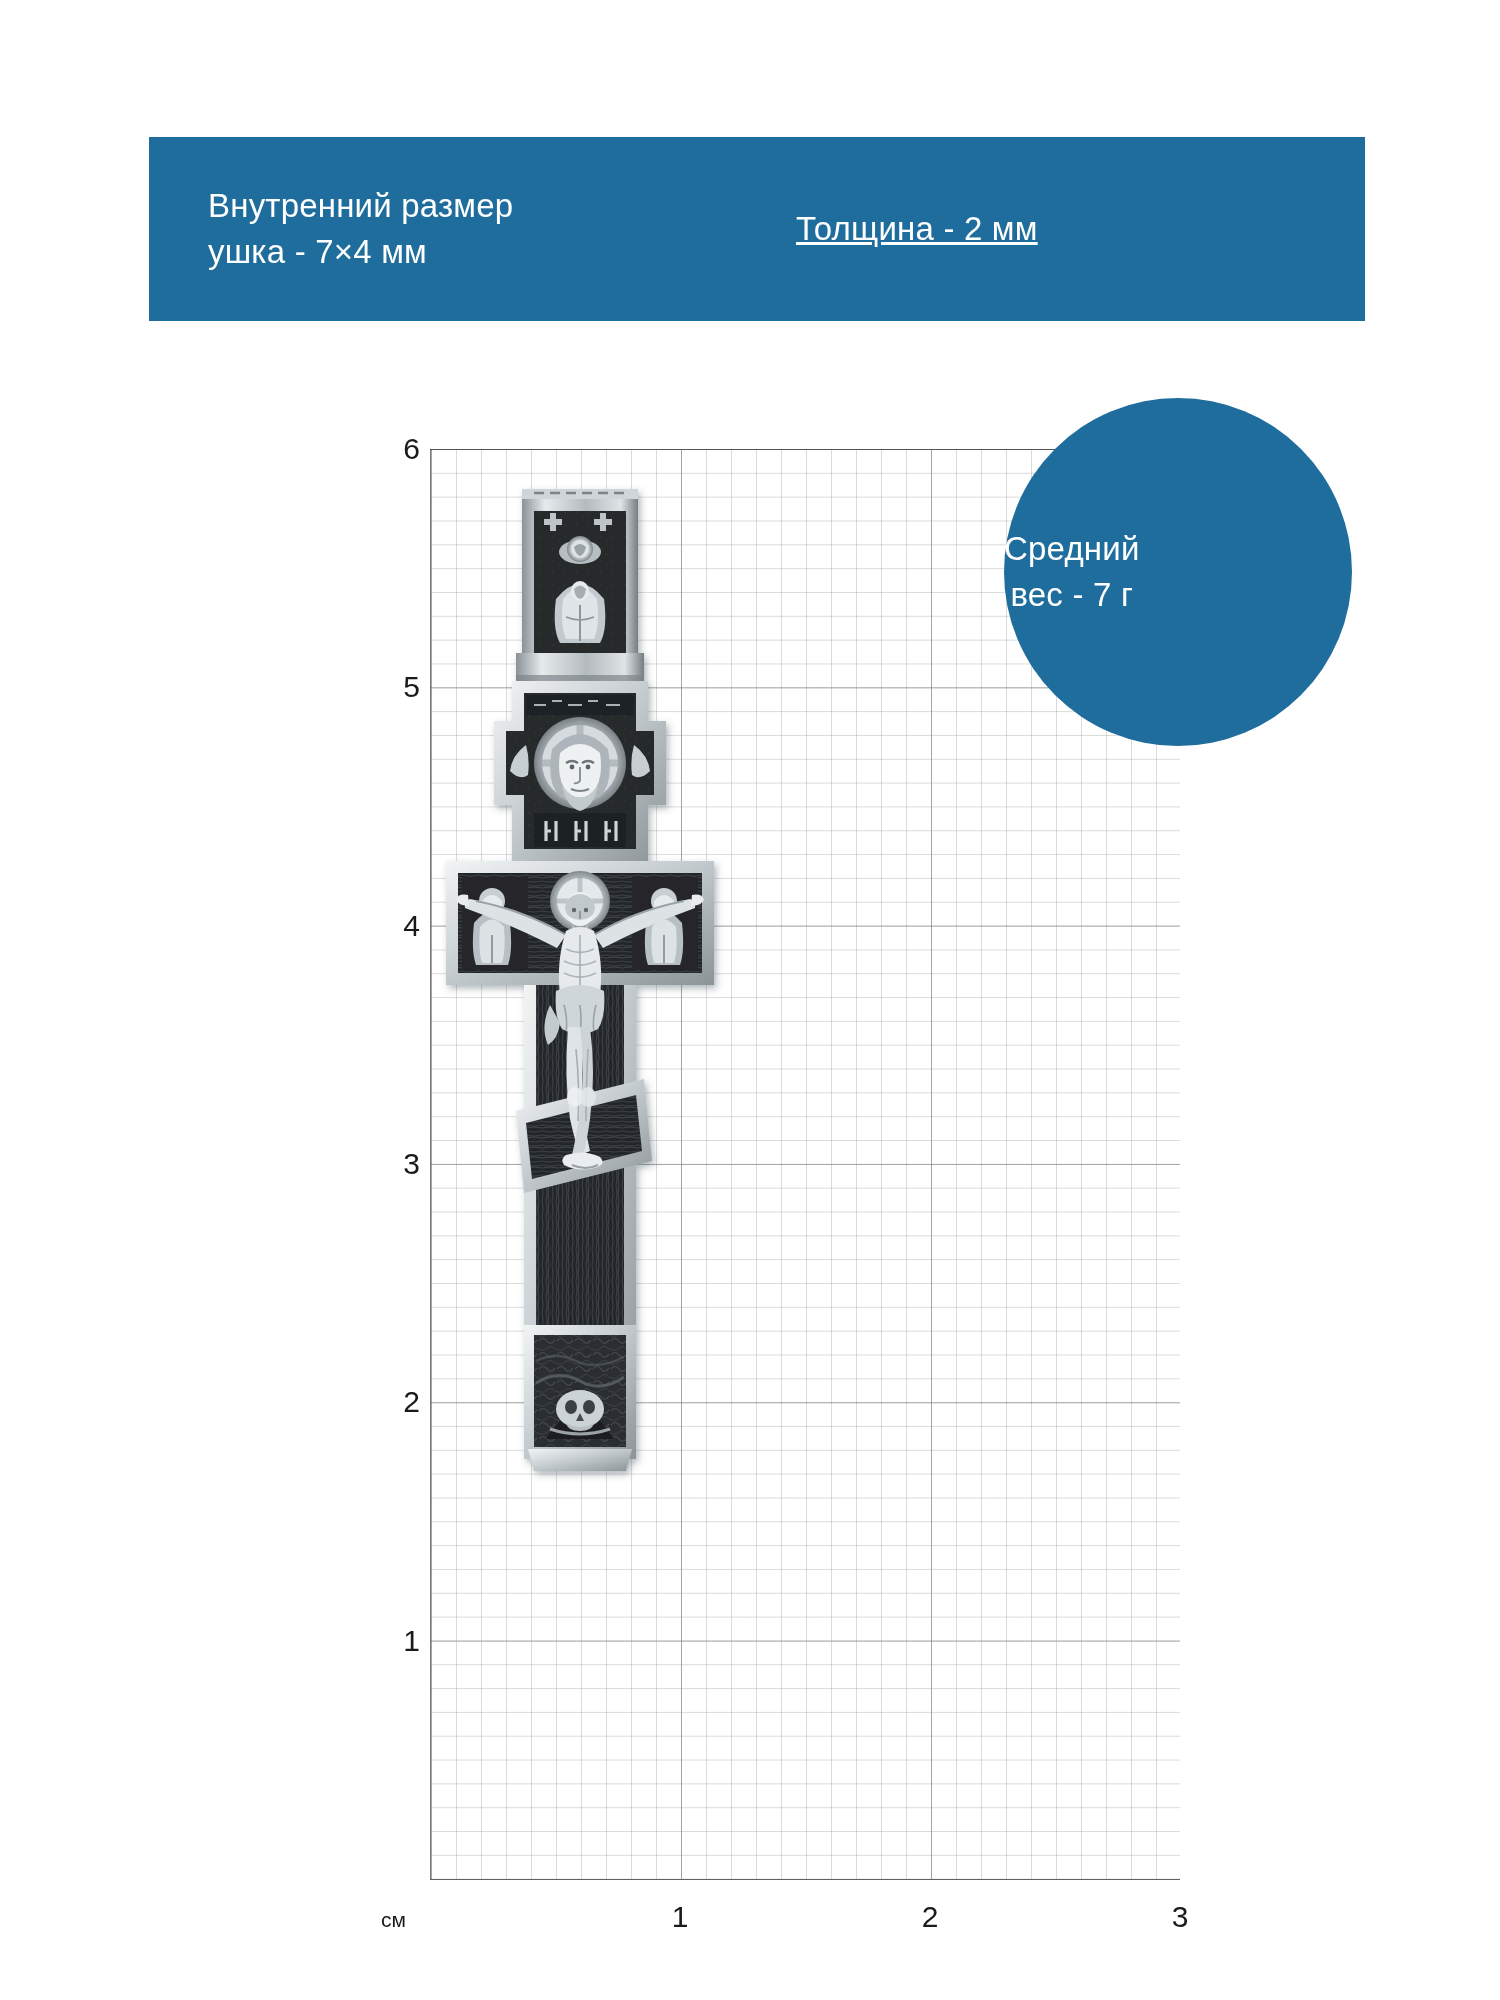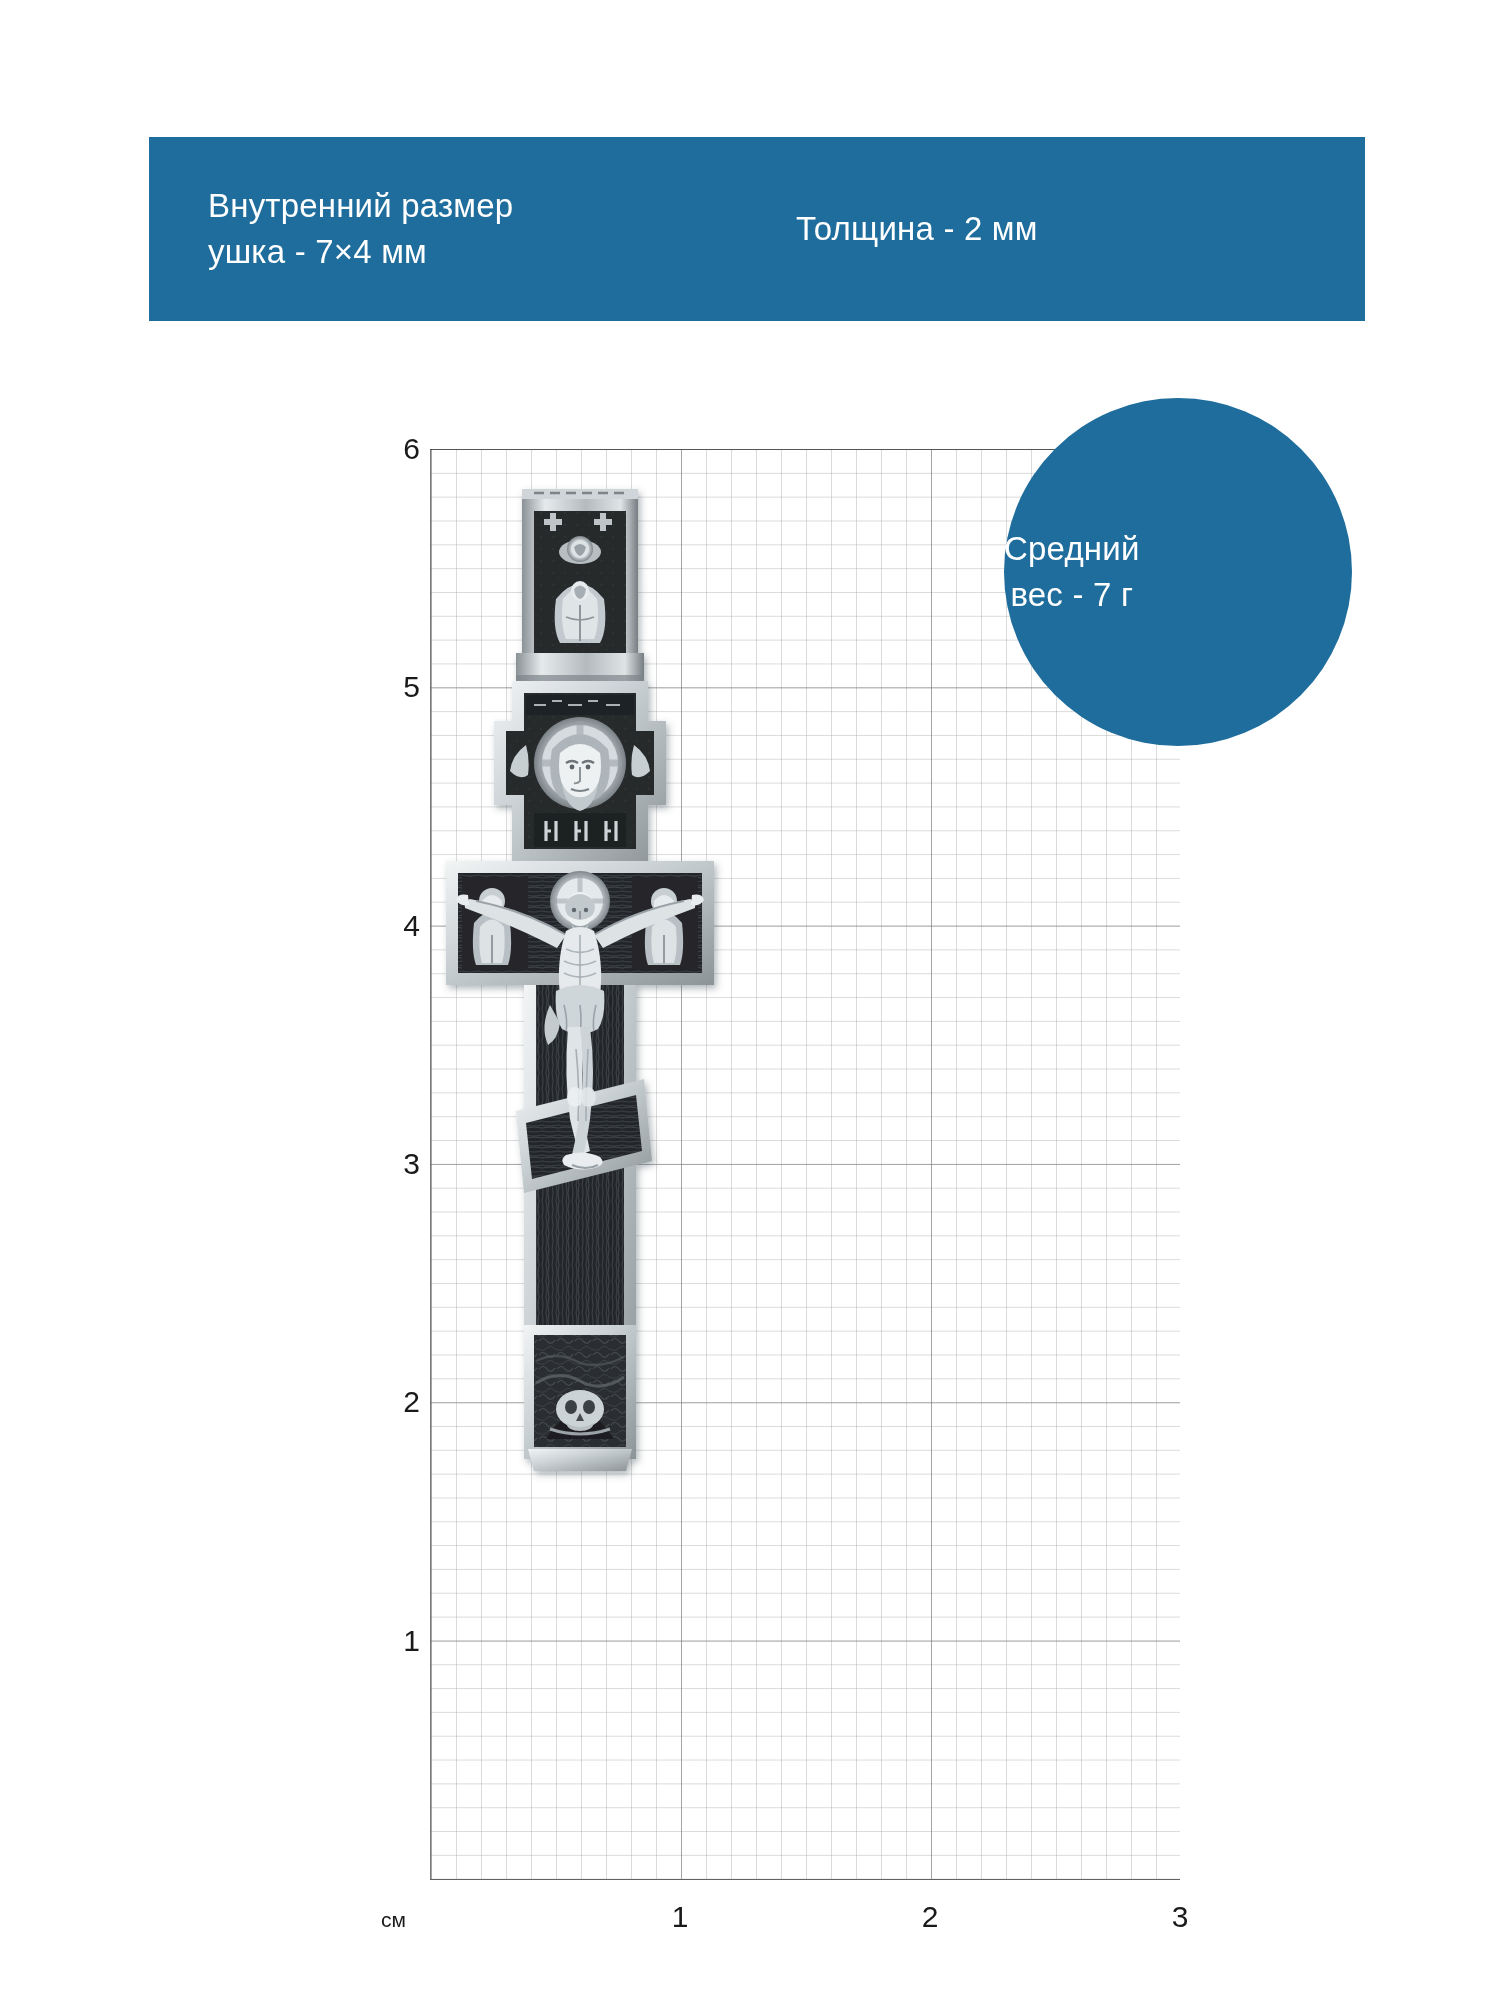--- a/index.html
+++ b/index.html
@@ -37,20 +37,21 @@
     width: 675px;
     height: 184px;
     padding-left: 59px;
   }
   #banner-right {
     left: 765px;
     top: 137px;
     width: 600px;
     height: 184px;
     padding-left: 31px;
+    text-decoration: underline;
   }
 
   
   #weight-bubble {
     position: absolute;
     left: 1004px;
     top: 398px;
     width: 348px;
     height: 348px;
     border-radius: 50%;

